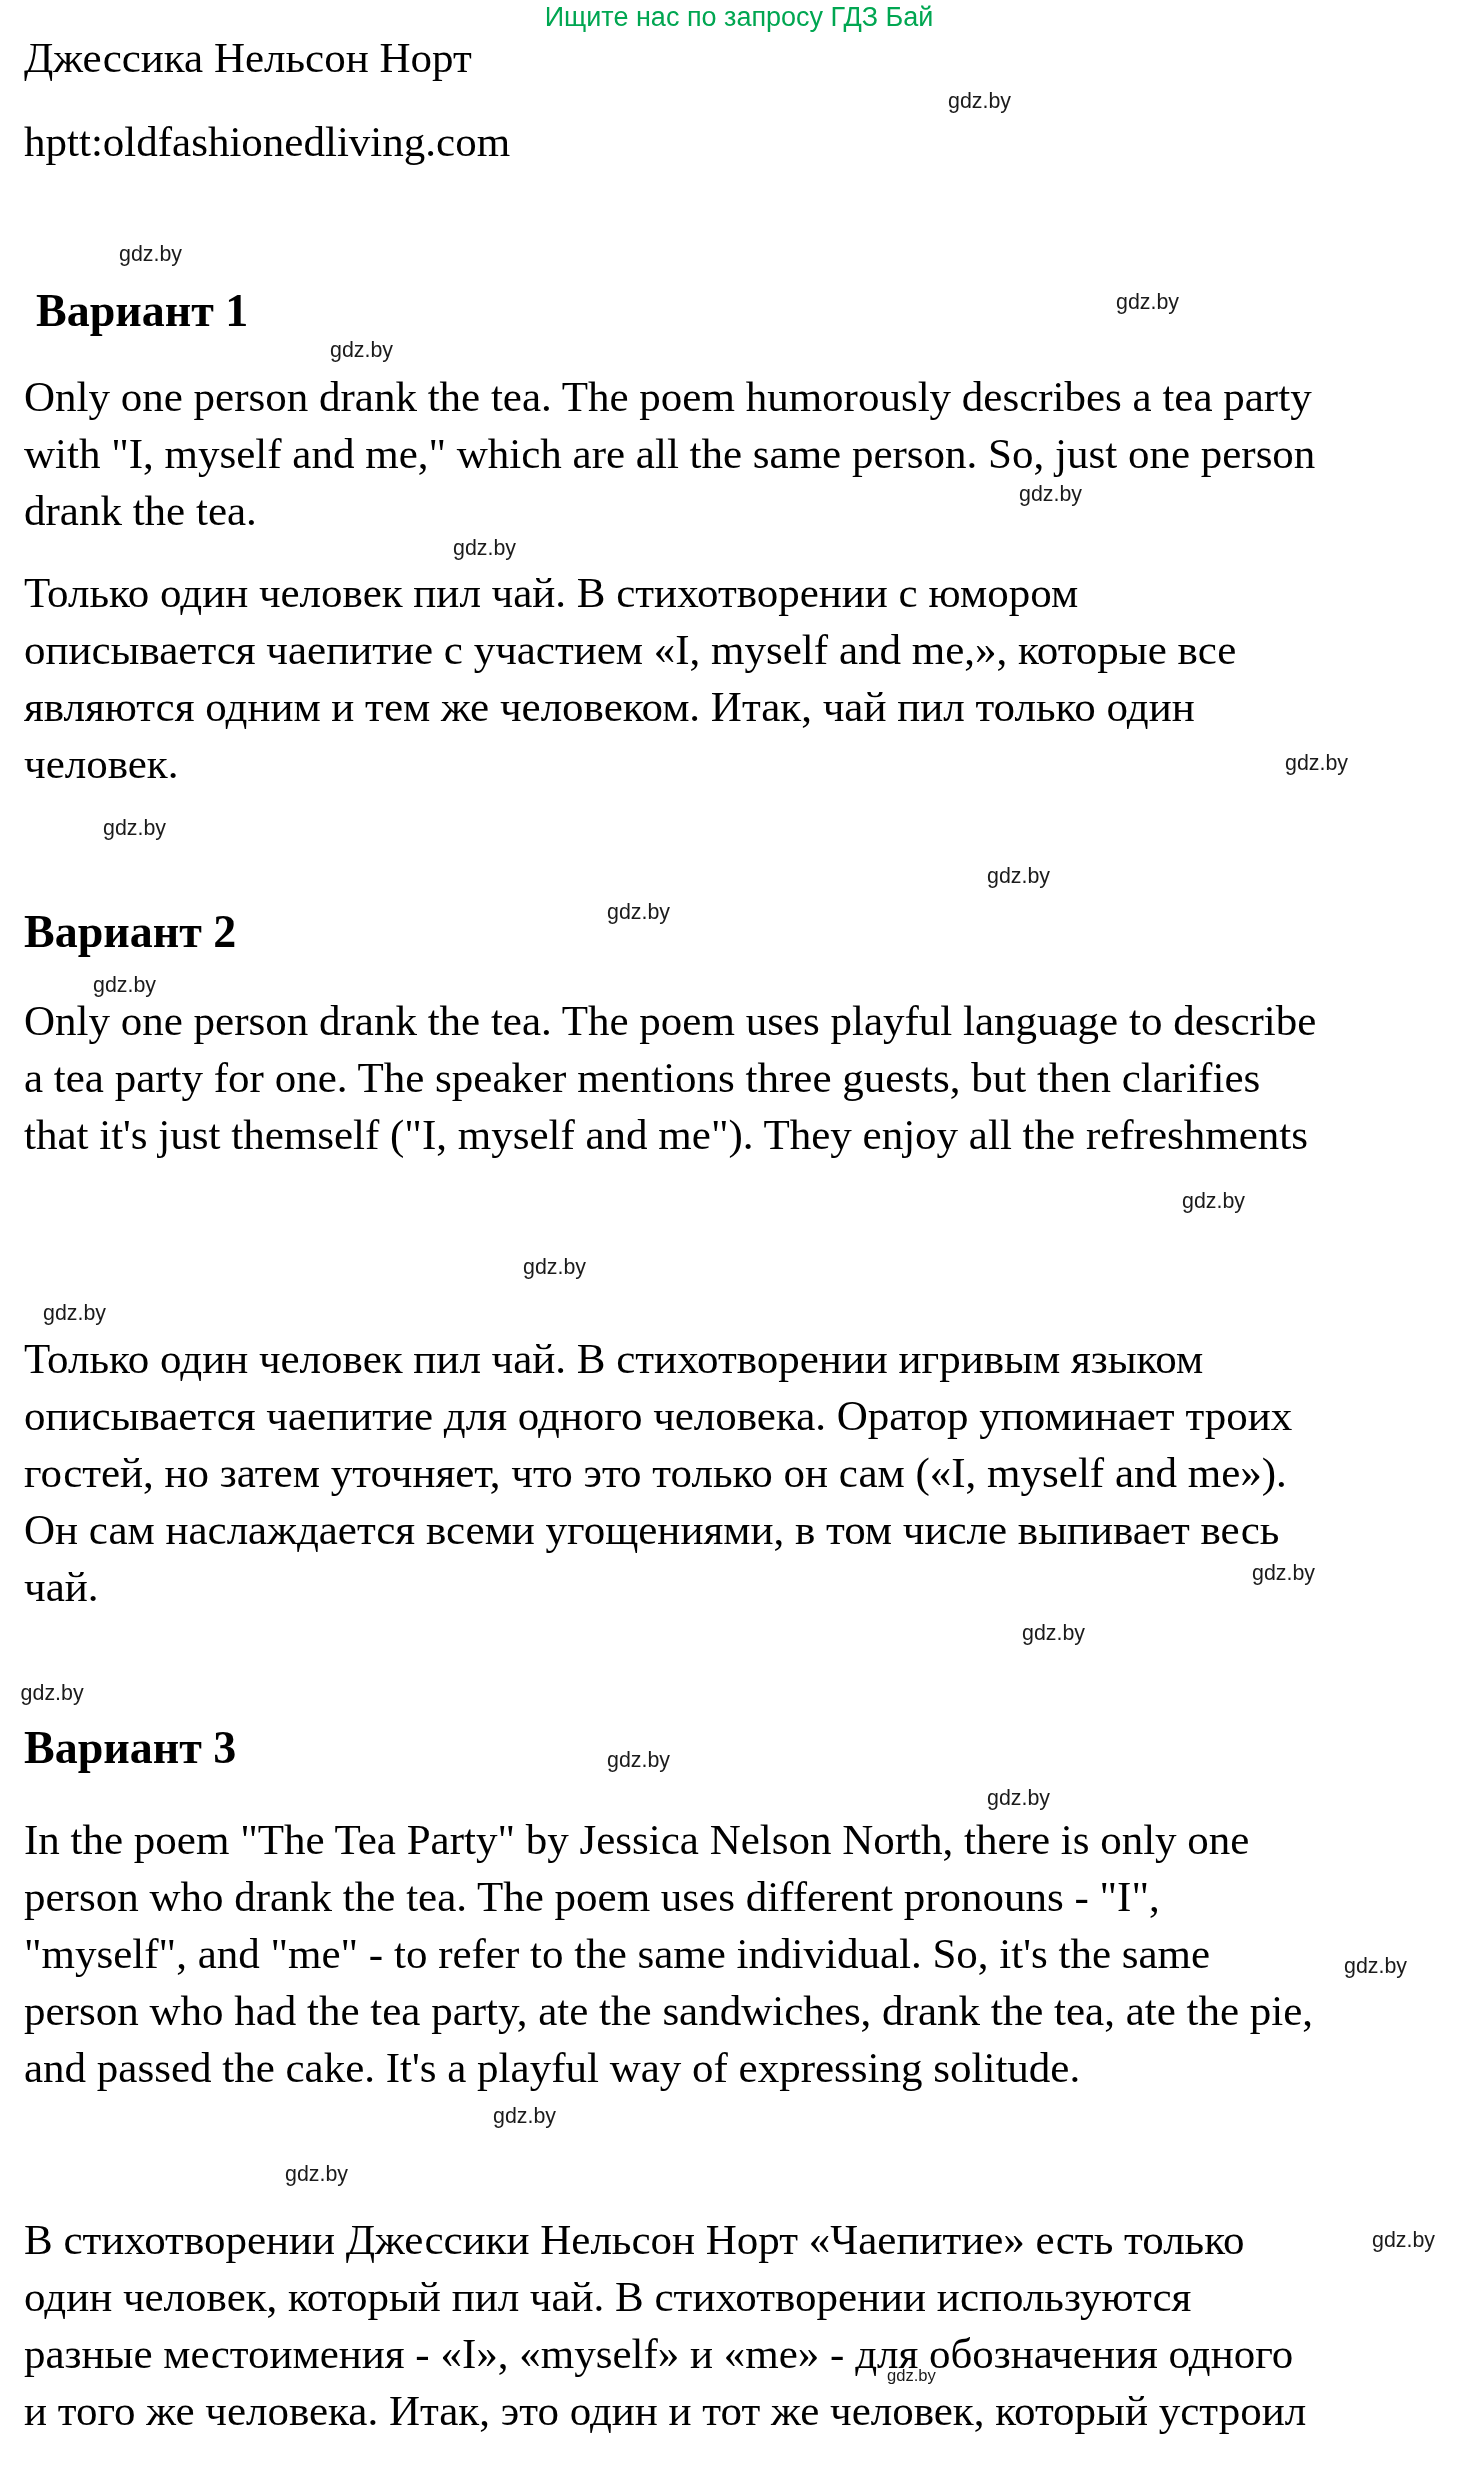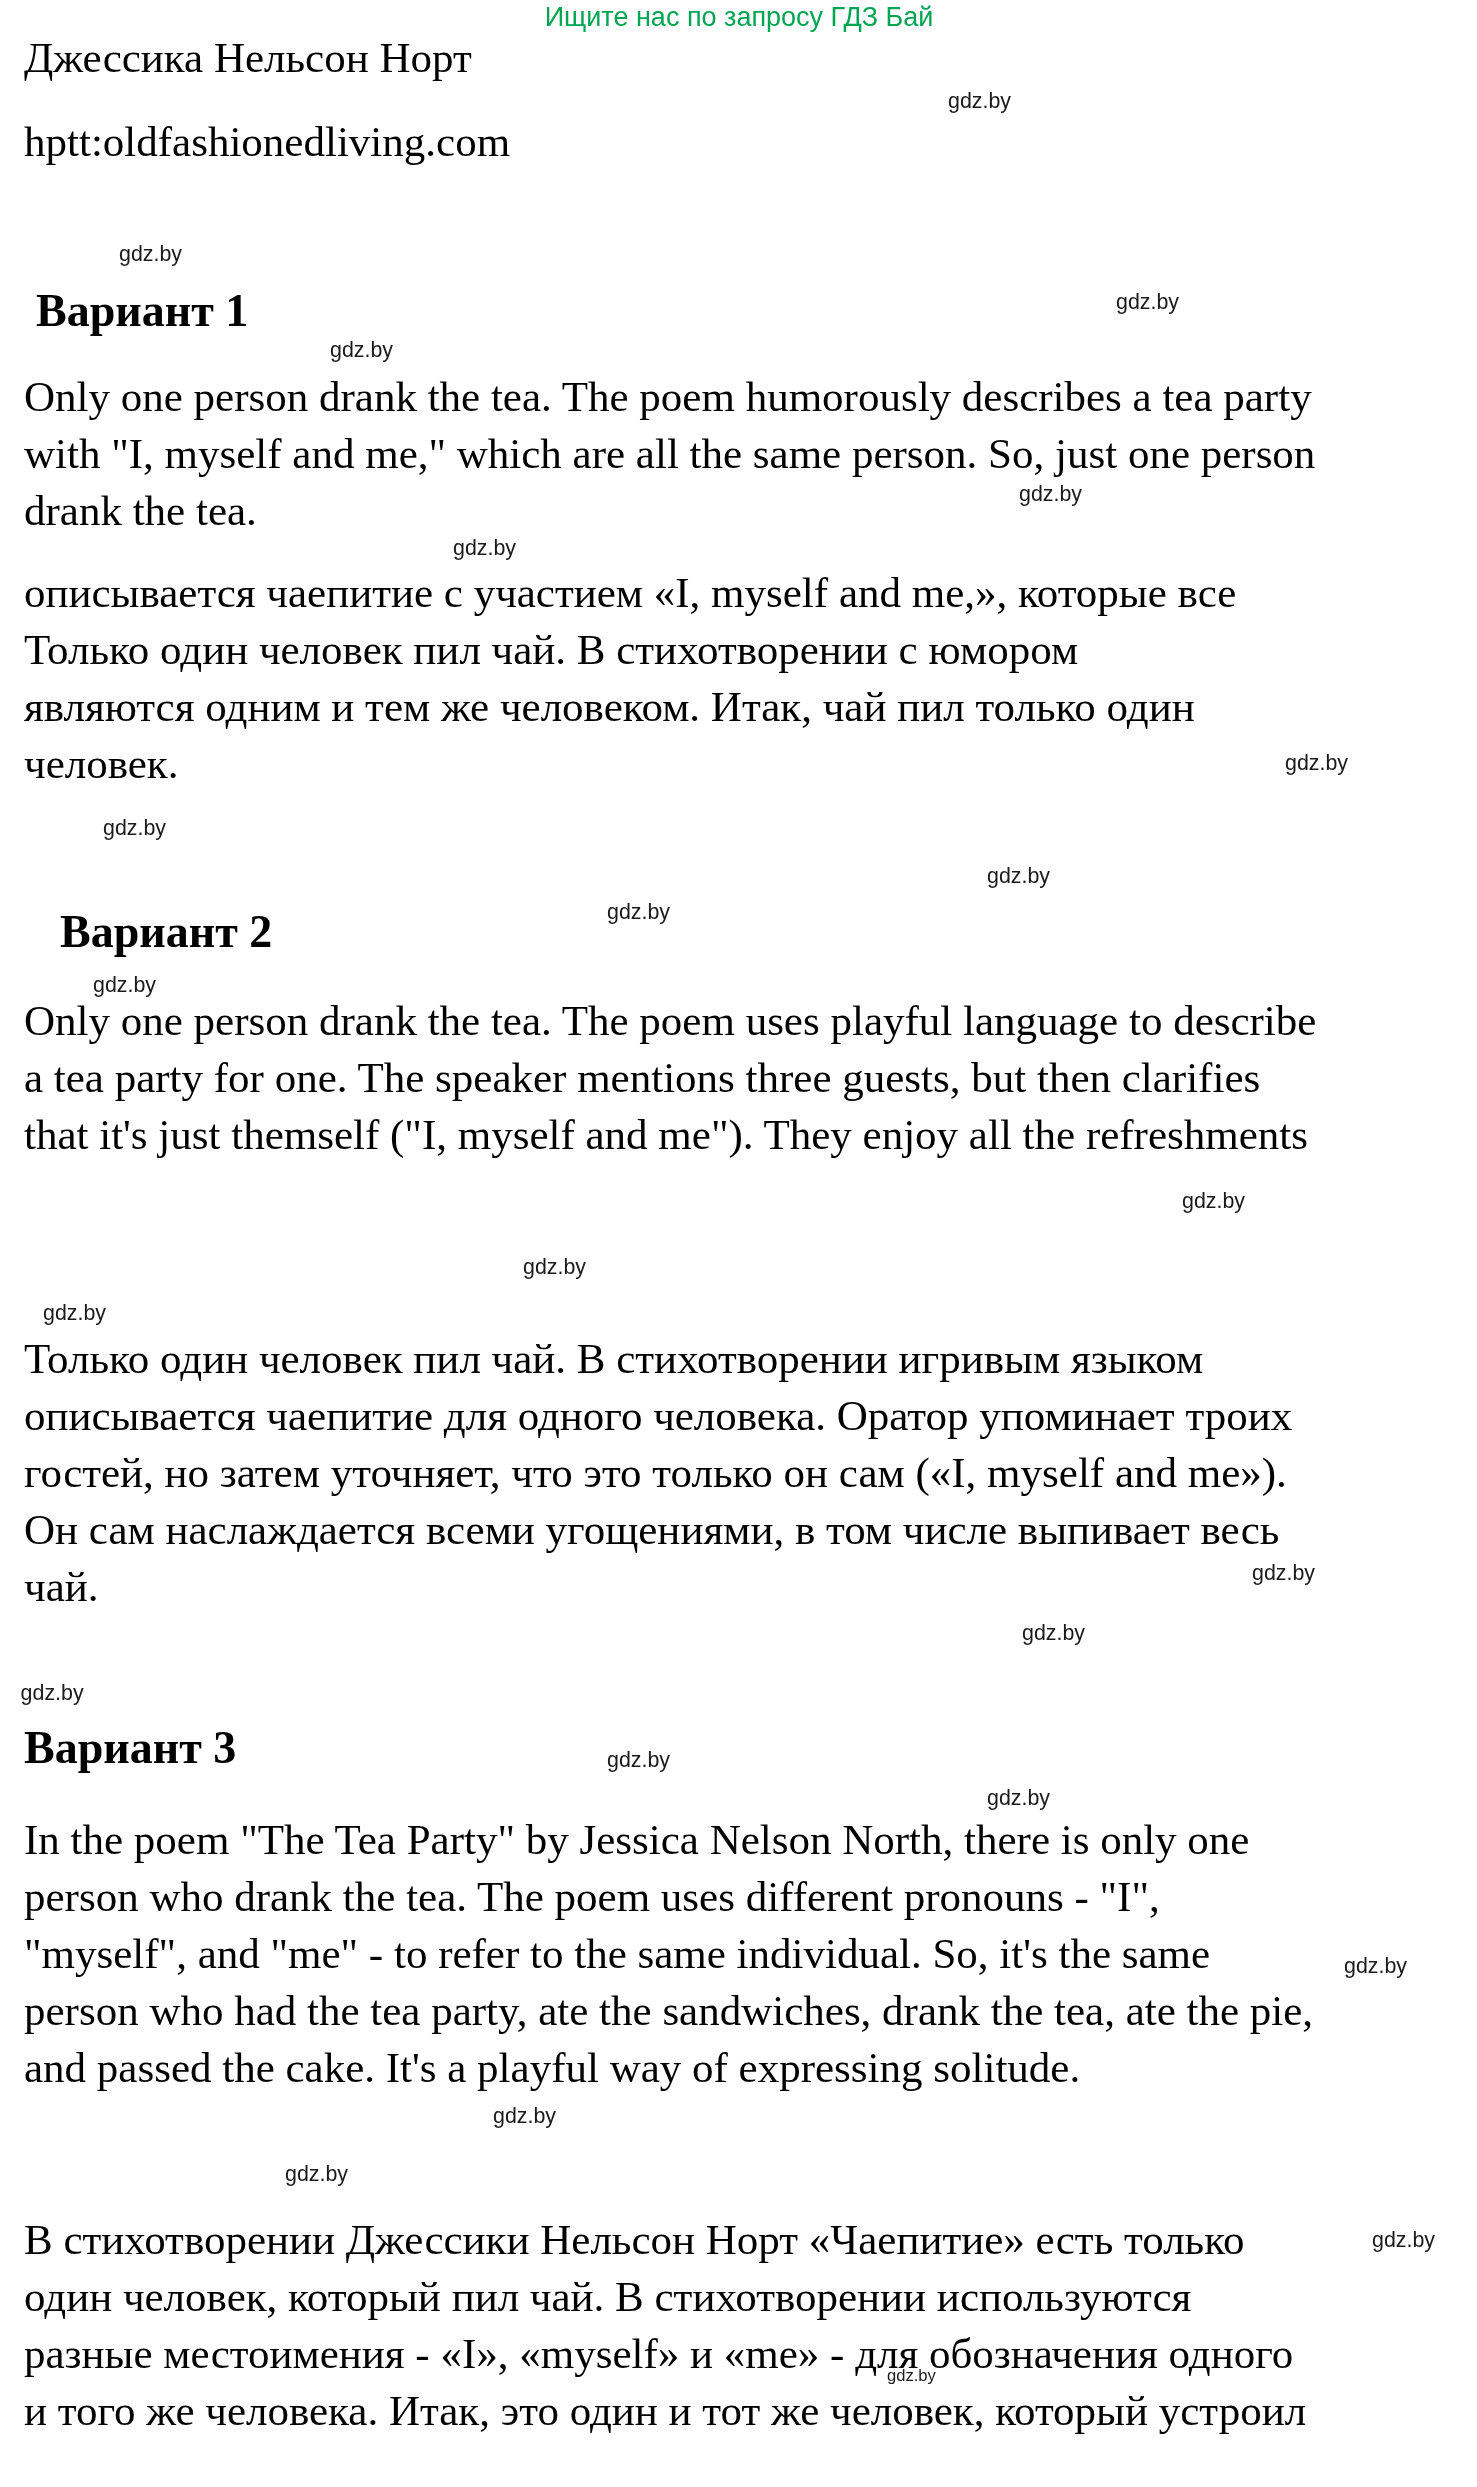--- a/index.html
+++ b/index.html
@@ -21,21 +21,21 @@
     color: #00a651;
   }
   .author   { position: absolute; left: 24px; top: 33px;  font-size: 43px; }
   .source   { position: absolute; left: 24px; top: 117px; font-size: 43px; }
   .heading  {
     position: absolute; left: 24px;
     font-size: 46px; font-weight: bold; margin: 0;
     font-family: "Liberation Serif", serif;
   }
   .h1 { top: 284px; margin-left: 12px; }
-  .h2 { top: 905px; margin-left: 36px; }
+  .h2 { top: 905px; }
   .h3 { top: 1721px; }
   .para {
     position: absolute; left: 24px;
     font-size: 43px; line-height: 57px;
   }
   .para > div { white-space: nowrap; }
   .p-en1 { top: 368px; }
   .p-ru1 { top: 564px; }
   .p-en2 { top: 992px; }
   .p-ru2 { top: 1330px; }
@@ -67,22 +67,22 @@
   <div class="author">Джессика Нельсон Норт</div>
   <div class="source">hptt:oldfashionedliving.com</div>
 
   <div class="heading h1">Вариант 1</div>
   <div class="para p-en1">
       <div>Only one person drank the tea. The poem humorously describes a tea party</div>
       <div>with "I, myself and me," which are all the same person. So, just one person</div>
       <div>drank the tea.</div>
     </div>
   <div class="para p-ru1">
+      <div>Только один человек пил чай. В стихотворении с юмором</div>
       <div>описывается чаепитие с участием «I, myself and me,», которые все</div>
-      <div>Только один человек пил чай. В стихотворении с юмором</div>
       <div>являются одним и тем же человеком. Итак, чай пил только один</div>
       <div>человек.</div>
     </div>
 
   <div class="heading h2">Вариант 2</div>
   <div class="para p-en2">
       <div>Only one person drank the tea. The poem uses playful language to describe</div>
       <div>a tea party for one. The speaker mentions three guests, but then clarifies</div>
       <div>that it's just themself ("I, myself and me"). They enjoy all the refreshments</div>
     </div>

